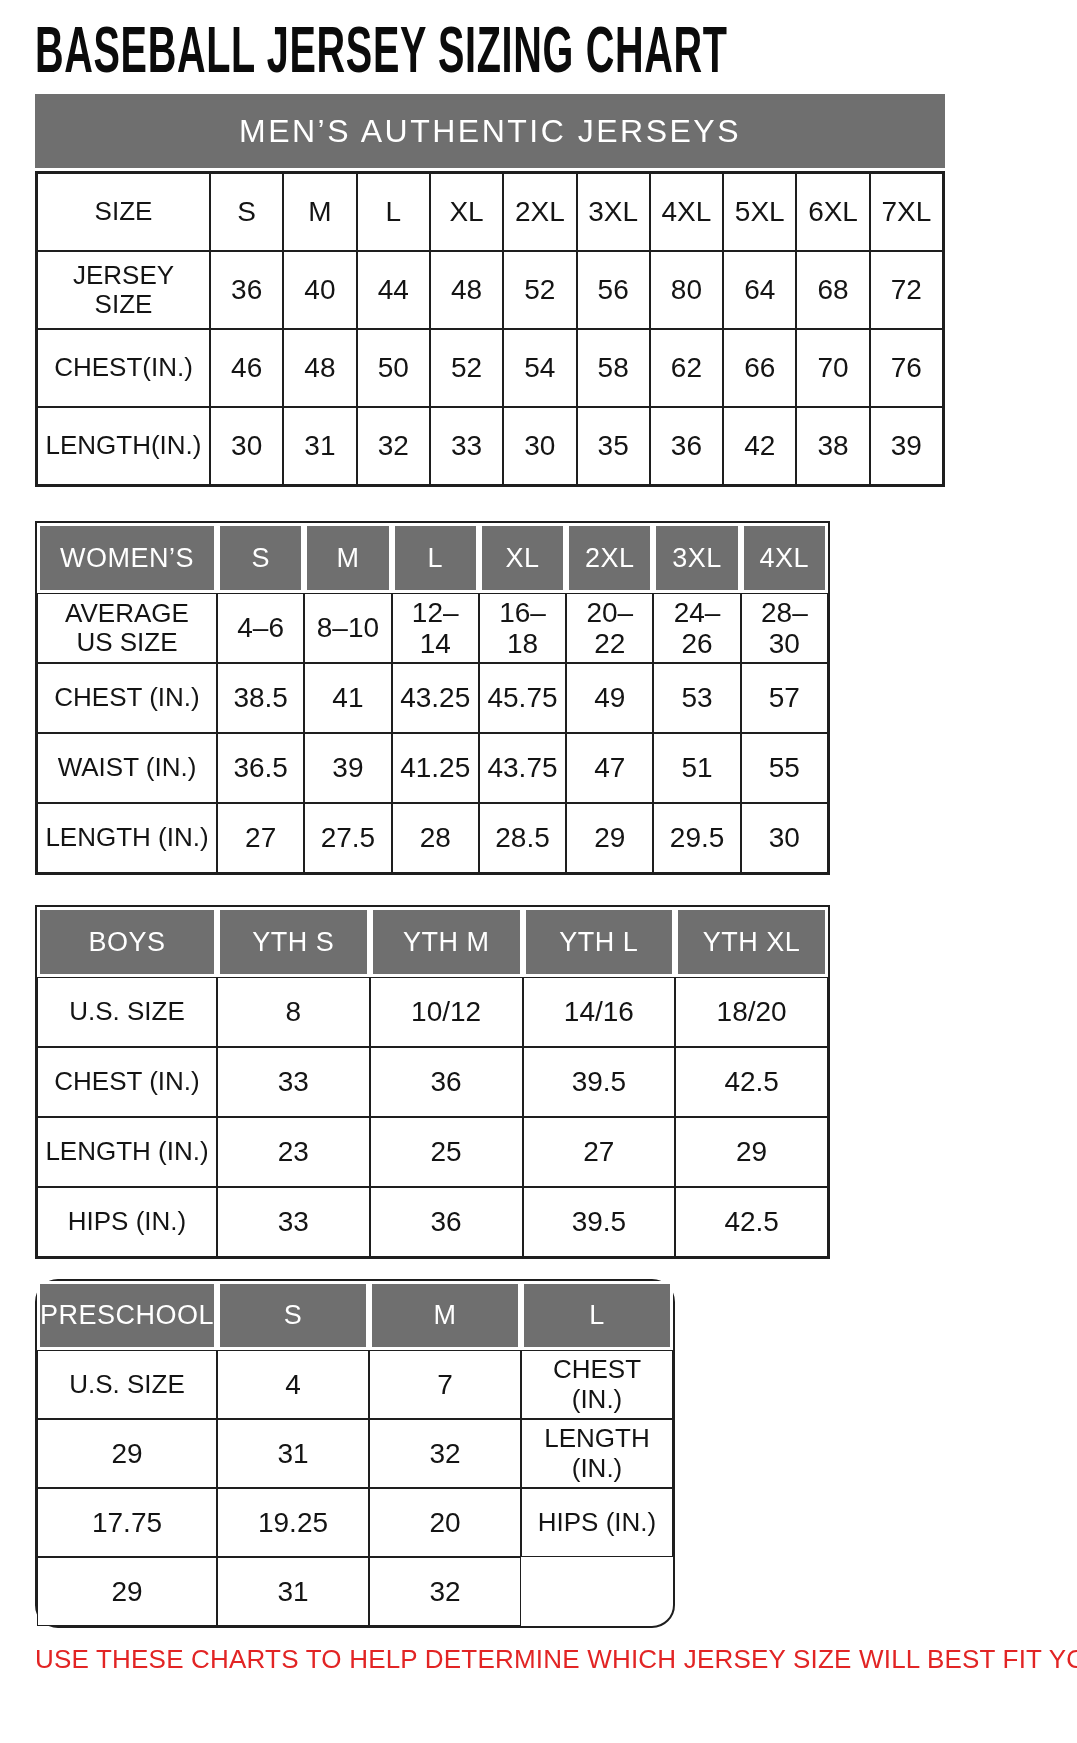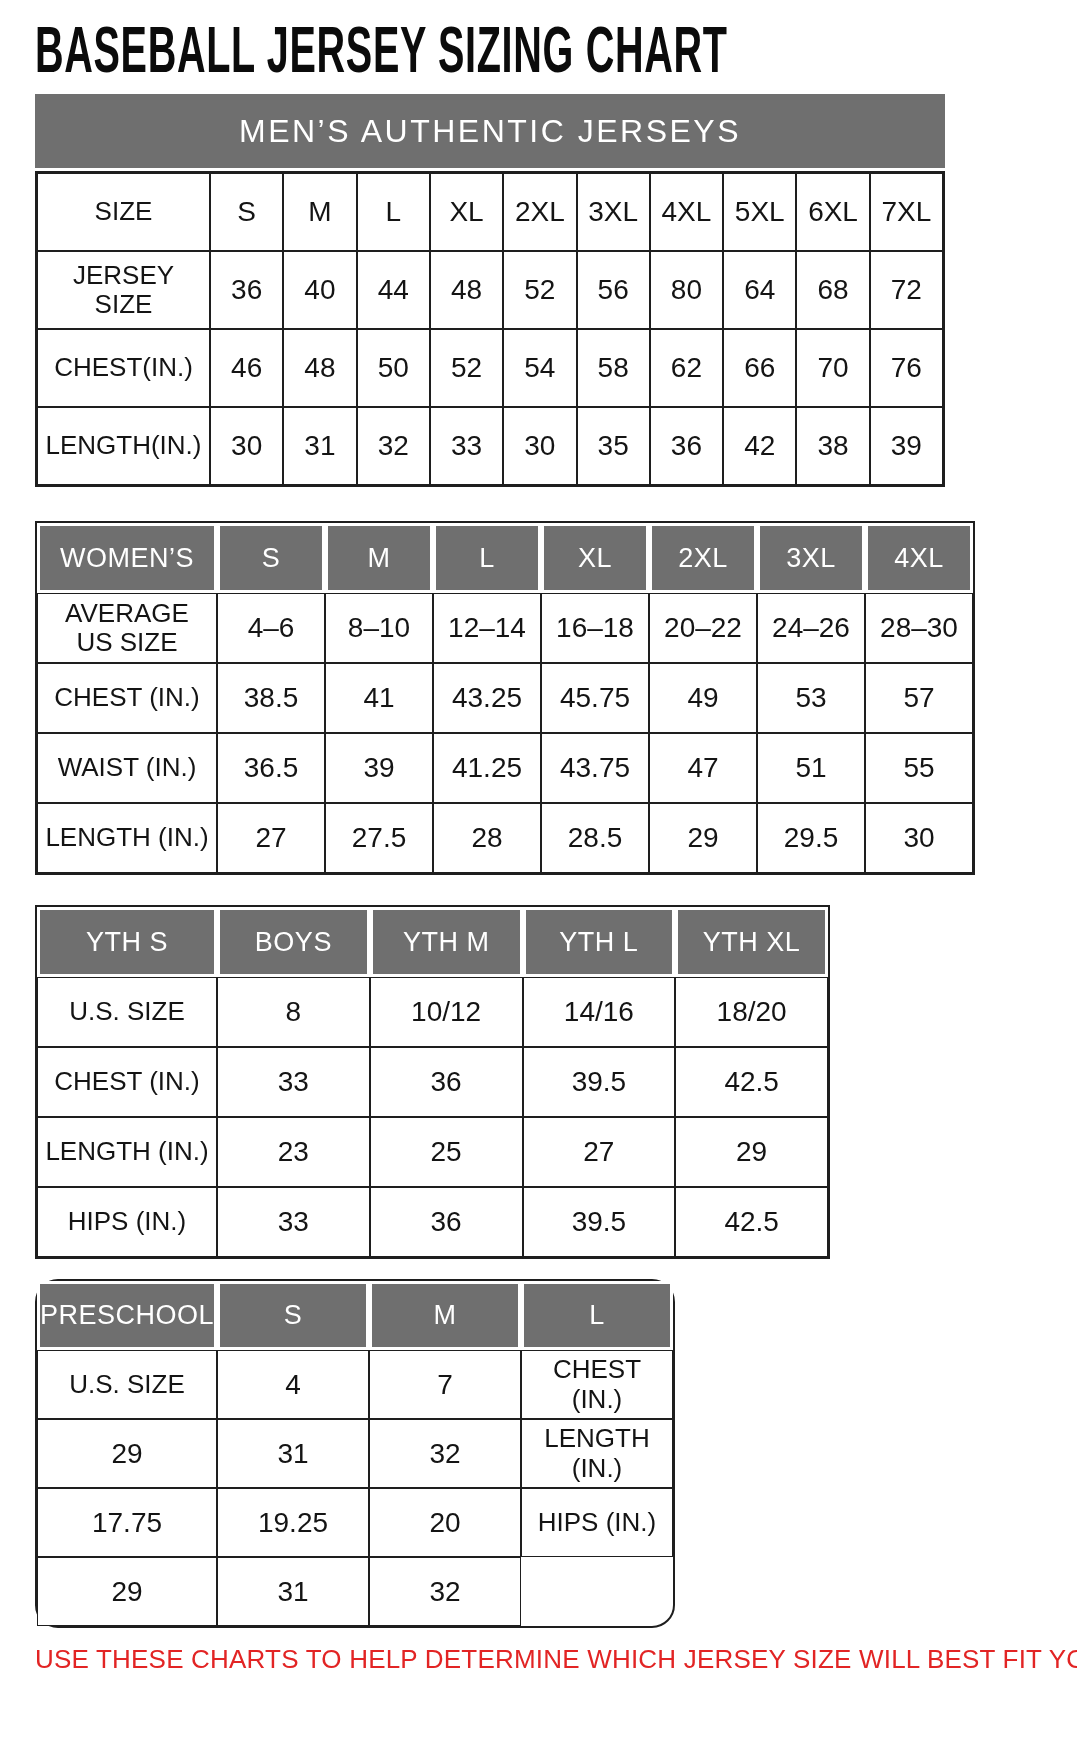--- a/index.html
+++ b/index.html
@@ -115,21 +115,21 @@
         <div class="cell">33</div>
         <div class="cell">30</div>
         <div class="cell">35</div>
         <div class="cell">36</div>
         <div class="cell">42</div>
         <div class="cell">38</div>
         <div class="cell">39</div>
       </div>
   </section>
 
-  <section class="tbl-section womens" style="width:940px">
+  <section class="tbl-section womens" style="width:795px">
     <div class="grid-table" style="grid-template-columns: 180px repeat(7, 1fr);">
         <div class="gh">WOMEN’S</div>
         <div class="gh">S</div>
         <div class="gh">M</div>
         <div class="gh">L</div>
         <div class="gh">XL</div>
         <div class="gh">2XL</div>
         <div class="gh">3XL</div>
         <div class="gh">4XL</div>
         <div class="cell label">AVERAGE
@@ -163,22 +163,22 @@
         <div class="cell">28</div>
         <div class="cell">28.5</div>
         <div class="cell">29</div>
         <div class="cell">29.5</div>
         <div class="cell">30</div>
       </div>
   </section>
 
   <section class="tbl-section boys" style="width:795px">
     <div class="grid-table" style="grid-template-columns: 180px repeat(4, 1fr);">
+        <div class="gh">BOYS</div>
         <div class="gh">YTH S</div>
-        <div class="gh">BOYS</div>
         <div class="gh">YTH M</div>
         <div class="gh">YTH L</div>
         <div class="gh">YTH XL</div>
         <div class="cell label">U.S. SIZE</div>
         <div class="cell">8</div>
         <div class="cell">10/12</div>
         <div class="cell">14/16</div>
         <div class="cell">18/20</div>
         <div class="cell label">CHEST (IN.)</div>
         <div class="cell">33</div>

